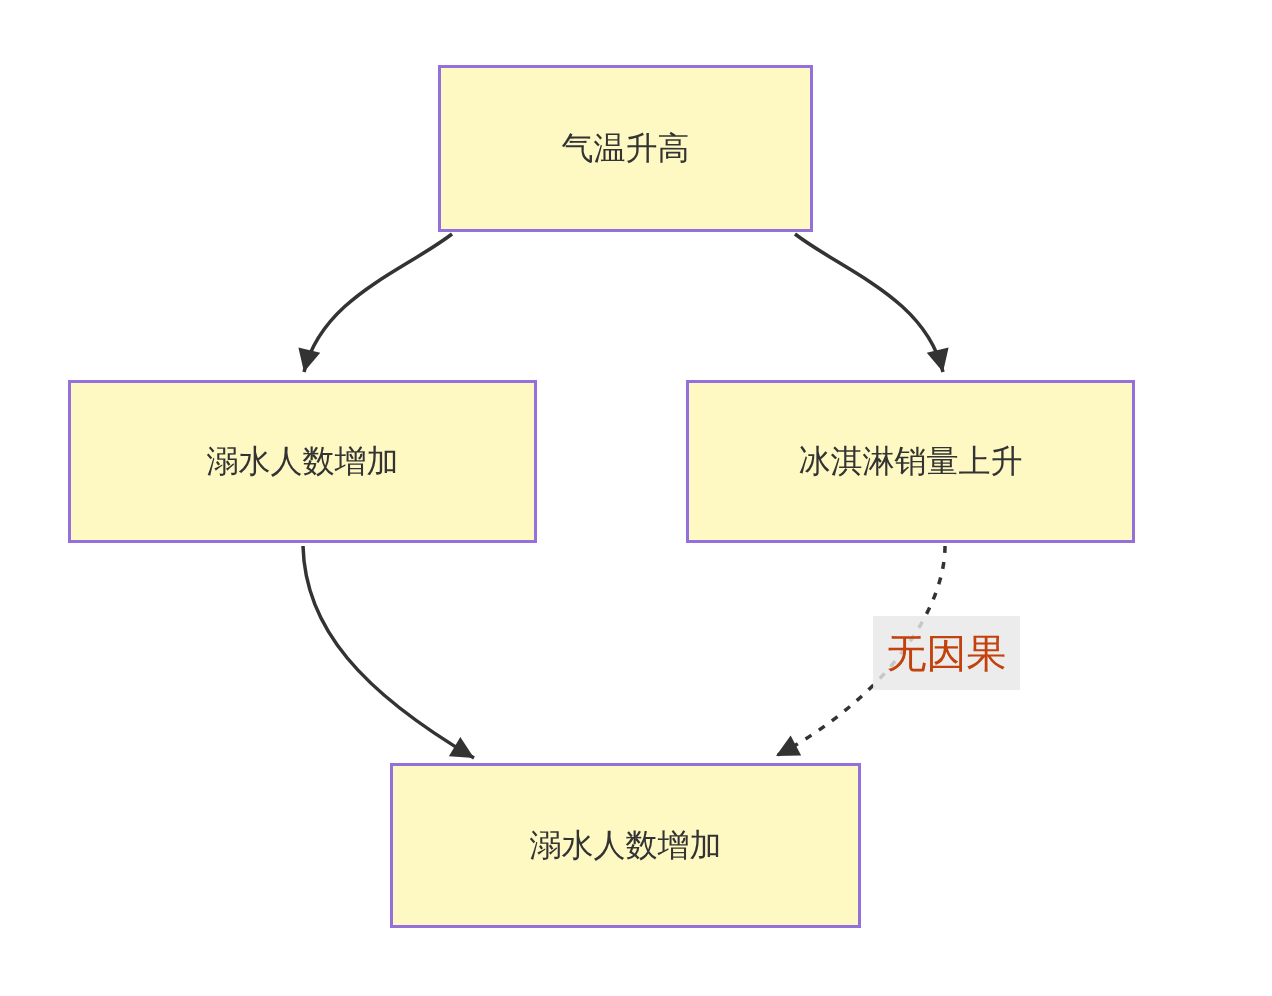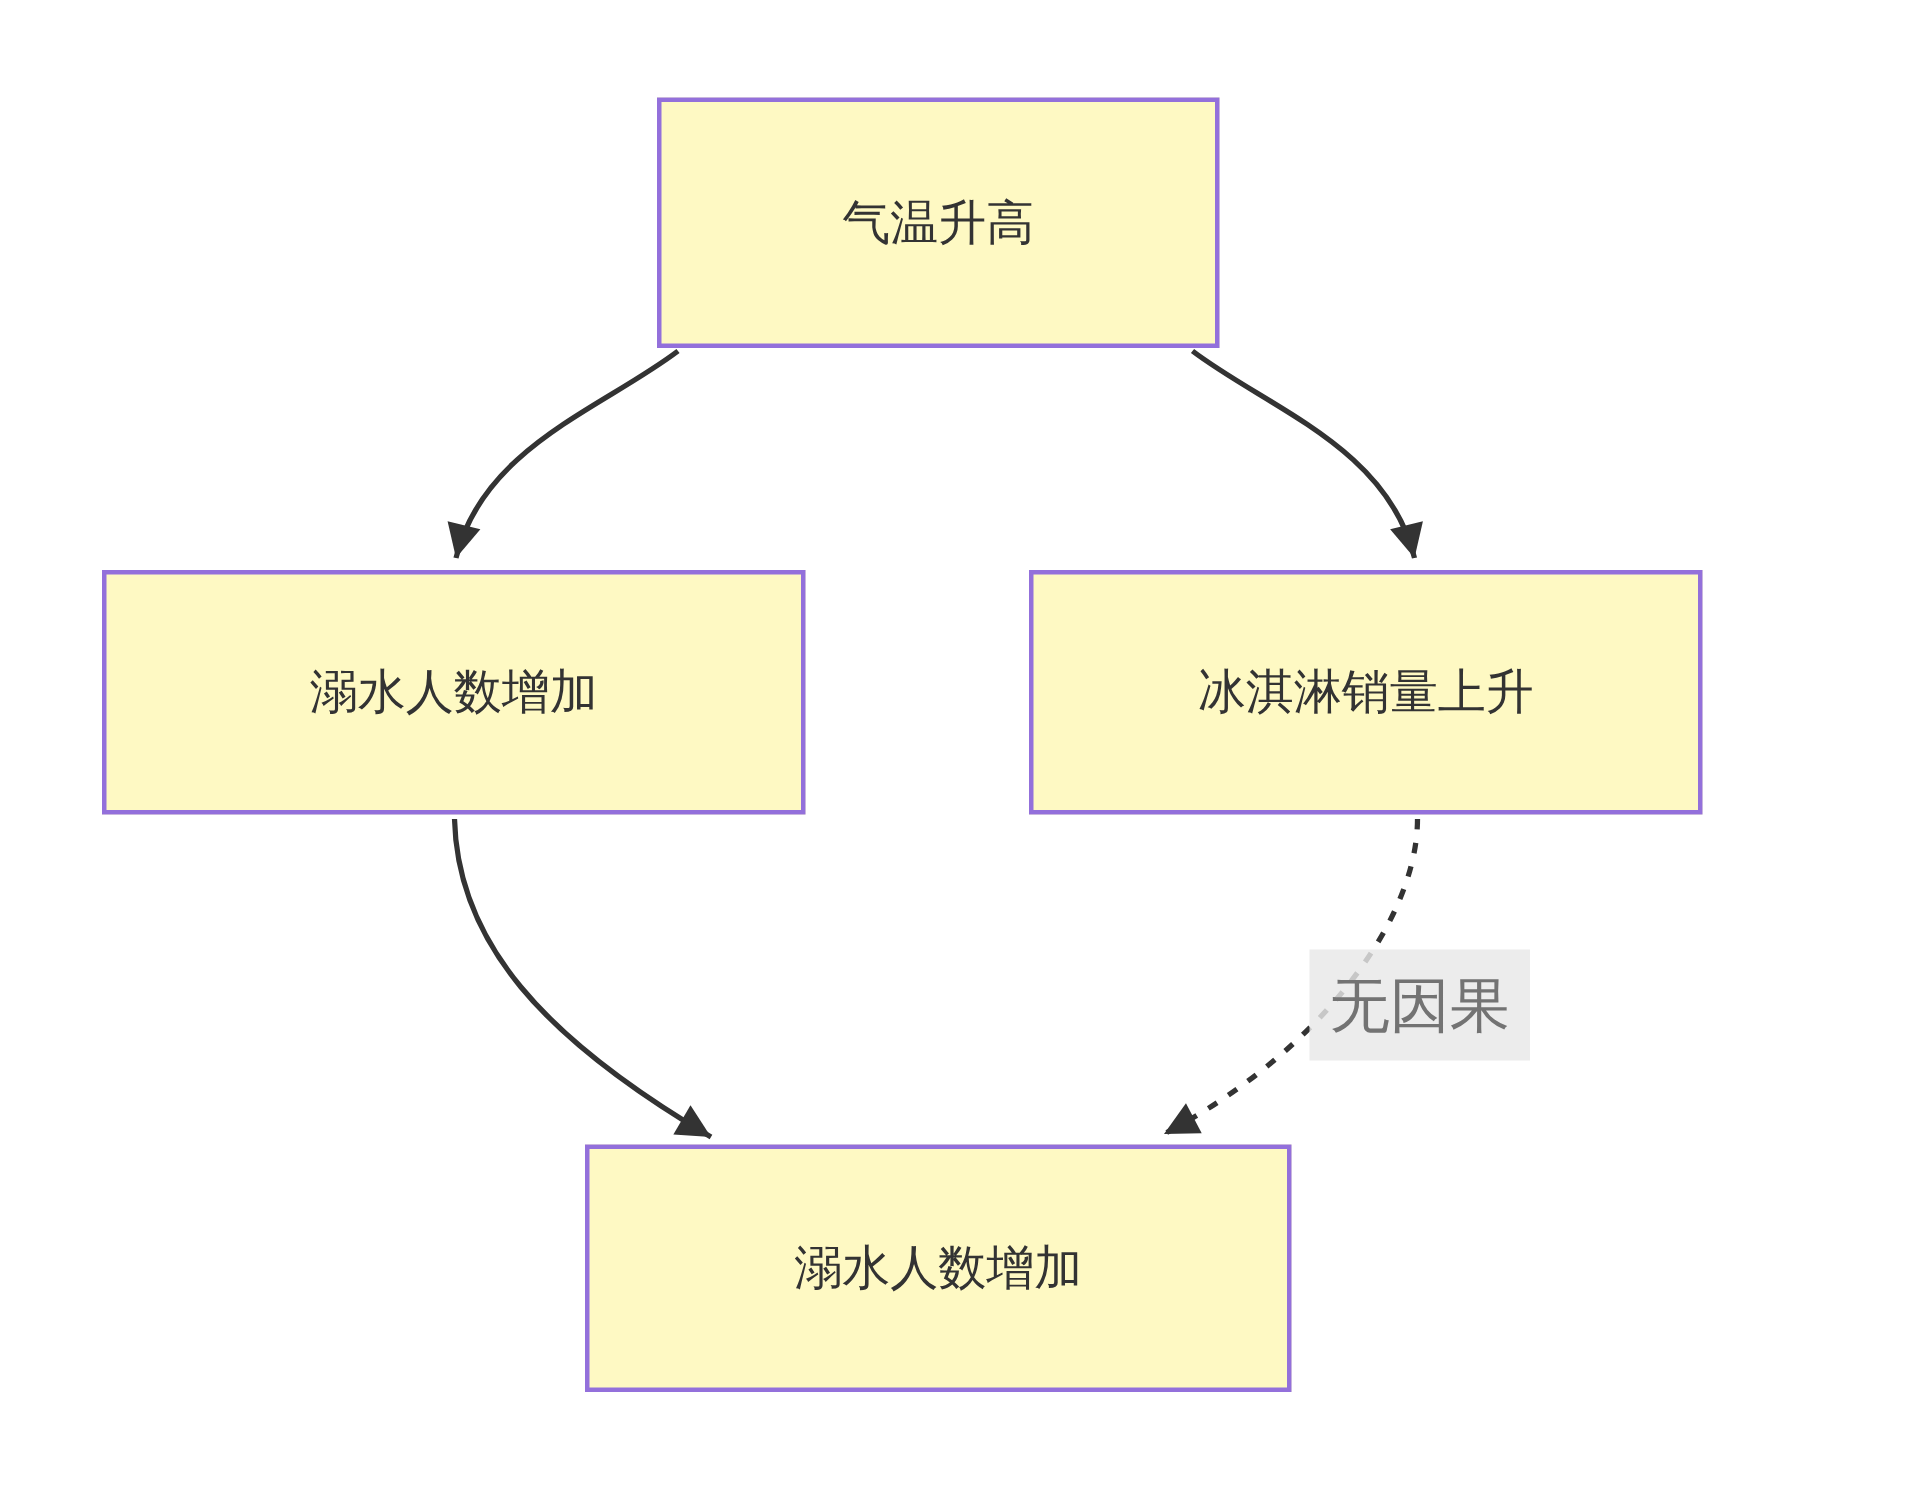--- a/index.html
+++ b/index.html
@@ -48,28 +48,27 @@
   .node-swimmers    { left: 68px;  top: 380px; width: 469px; height: 163px; }
   .node-icecream    { left: 686px; top: 380px; width: 449px; height: 163px; }
   .node-drowning    { left: 390px; top: 763px; width: 471px; height: 165px; text-align: right; }
   .edge-label {
     position: absolute;
     left: 873px;
     top: 616px;
     width: 147px;
     height: 74px;
     background: rgba(232, 232, 232, 0.82);
-    color: #737373;
+    color: #c2410c;
     font-size: 40px;
     display: flex;
     align-items: center;
     justify-content: center;
     z-index: 1;
     white-space: nowrap;
-    margin-top: 17px;
   }
 </style>
 </head>
 <body>
 
 <div class="stage">
 
   <svg class="edges-layer" viewBox="0 0 1272 996" aria-hidden="true">
     <defs>
       <marker id="arrowhead" viewBox="0 0 12 12" refX="11" refY="6" markerWidth="27" markerHeight="27" orient="auto" markerUnits="userSpaceOnUse">

